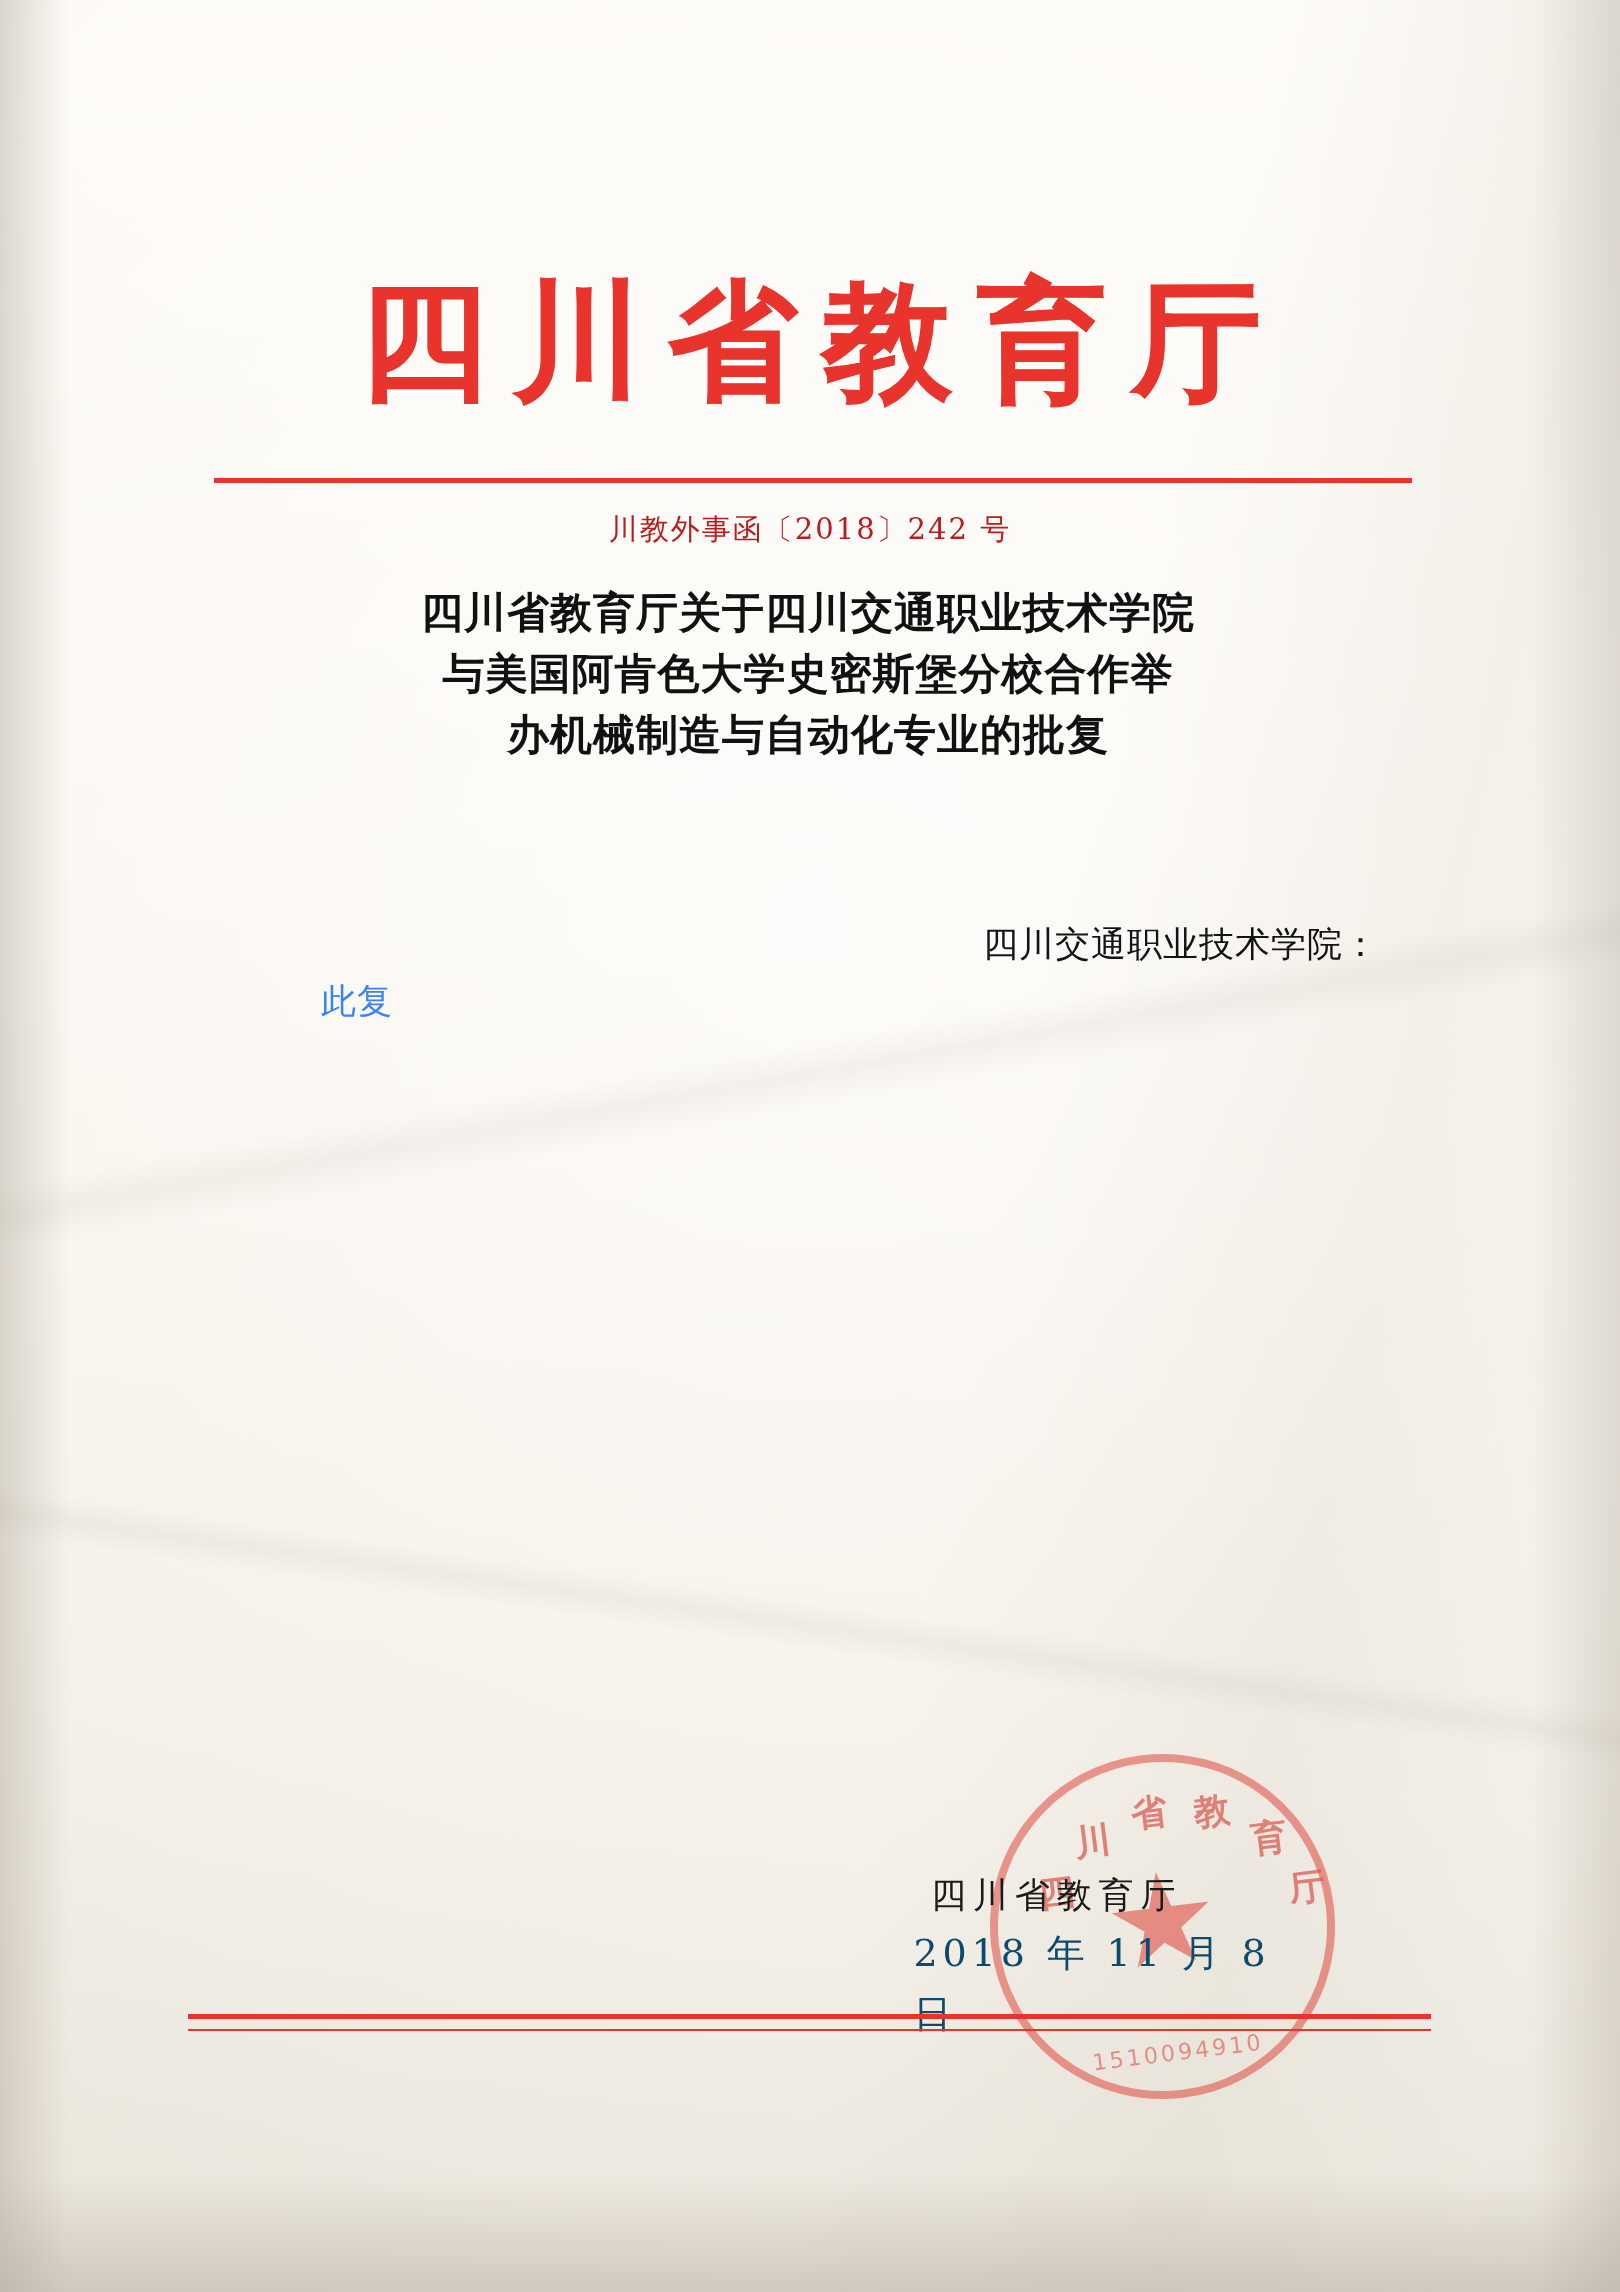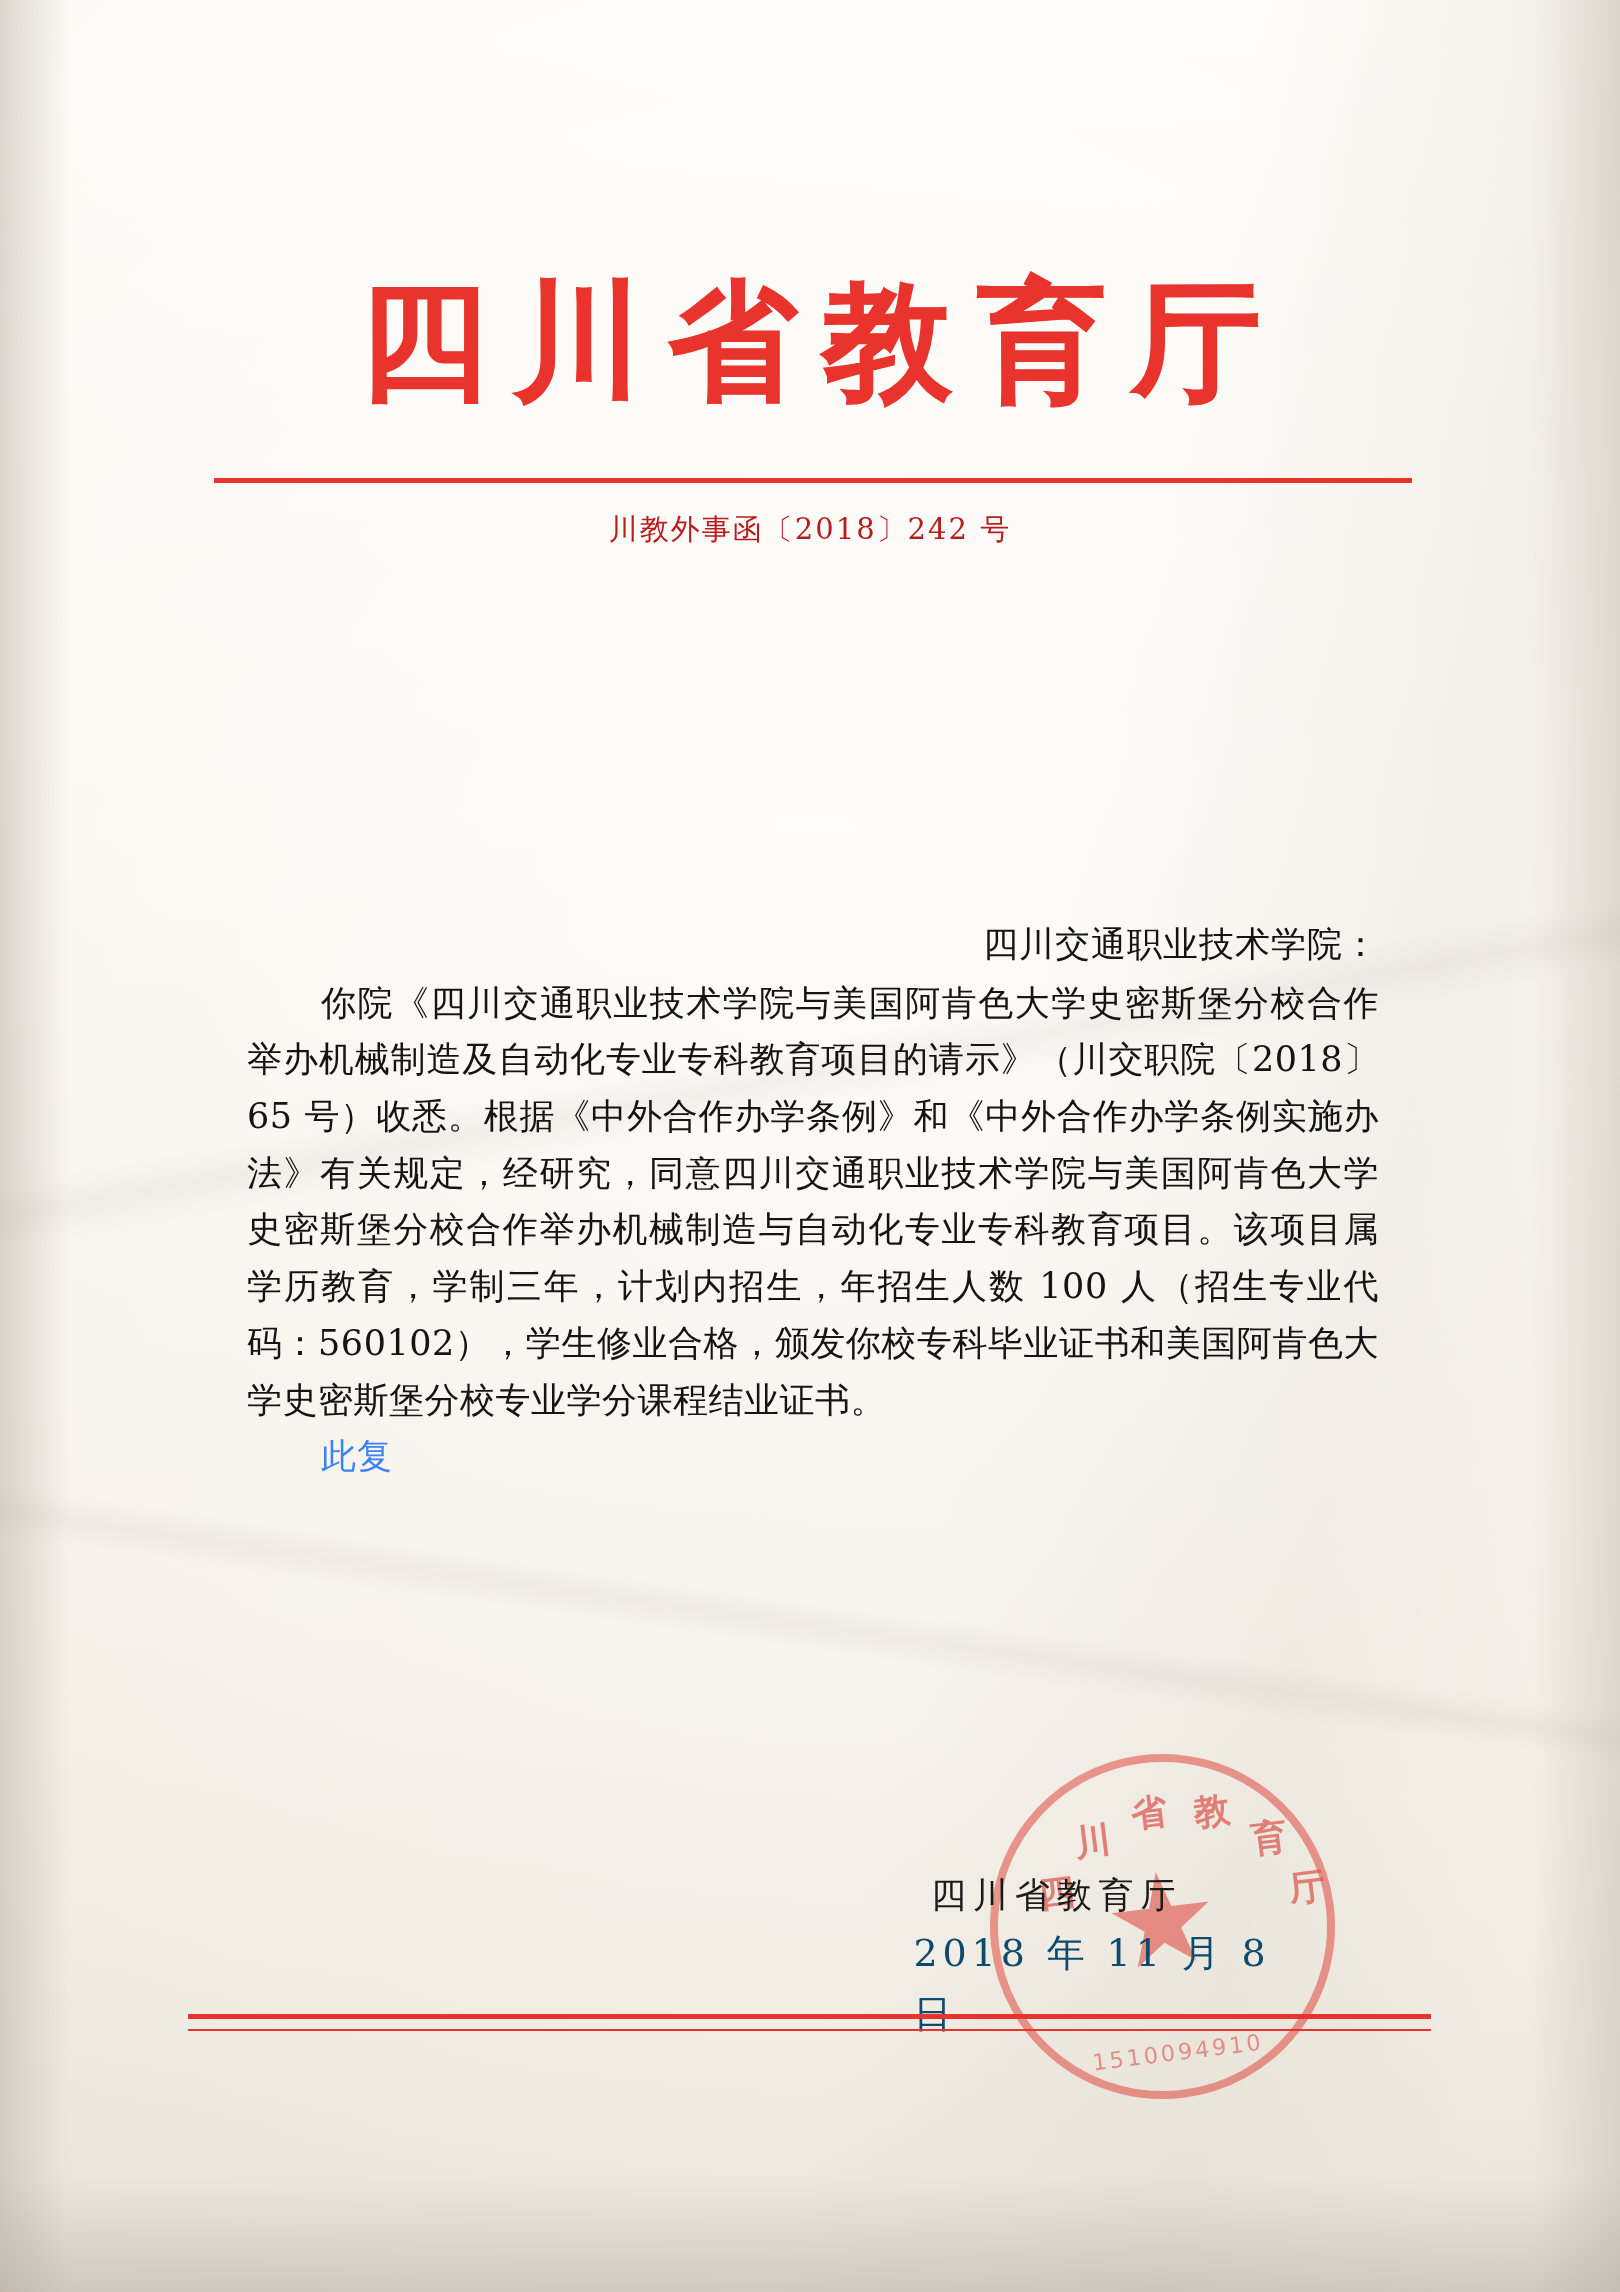--- a/index.html
+++ b/index.html
@@ -251,24 +251,28 @@
 <div class="page">
 
   <div class="masthead">
     <div class="masthead-title">四川省教育厅</div>
   </div>
 
   <div class="masthead-rule"></div>
 
   <div class="doc-number">川教外事函〔2018〕242 号</div>
 
+  <div class="doc-title">
+    <div class="line">四川省教育厅关于四川交通职业技术学院</div>
+    <div class="line">与美国阿肯色大学史密斯堡分校合作举</div>
+    <div class="line">办机械制造与自动化专业的批复</div>
+  </div>
 
   <div class="body-block">
     <div class="addressee">四川交通职业技术学院：</div>
-    <div class="para">你院《四川交通职业技术学院与美国阿肯色大学史密斯堡分校合作举办机械制造及自动化专业专科教育项目的请示》（川交职院〔2018〕65 号）收悉。根据《中外合作办学条例》和《中外合作办学条例实施办法》有关规定，经研究，同意四川交通职业技术学院与美国阿肯色大学史密斯堡分校合作举办机械制造与自动化专业专科教育项目。该项目属学历教育，学制三年，计划内招生，年招生人数 100 人（招生专业代码：560102），学生修业合格，颁发你校专科毕业证书和美国阿肯色大学史密斯堡分校专业学分课程结业证书。</div>
     <div class="para-short">此复</div>
   </div>
 
   <div class="seal">
     <div class="seal-arc-text">
       <span style="transform: rotate(-52deg) translate(-17.6px, -137px) rotate(52deg);">四</span>
       <span style="transform: rotate(-26deg) translate(-17.6px, -139px) rotate(26deg);">川</span>
       <span style="transform: rotate(0deg) translate(-17.6px, -139px) rotate(0deg);">省</span>
       <span style="transform: rotate(26deg) translate(-17.6px, -139px) rotate(-26deg);">教</span>
       <span style="transform: rotate(52deg) translate(-17.6px, -139px) rotate(-52deg);">育</span>

